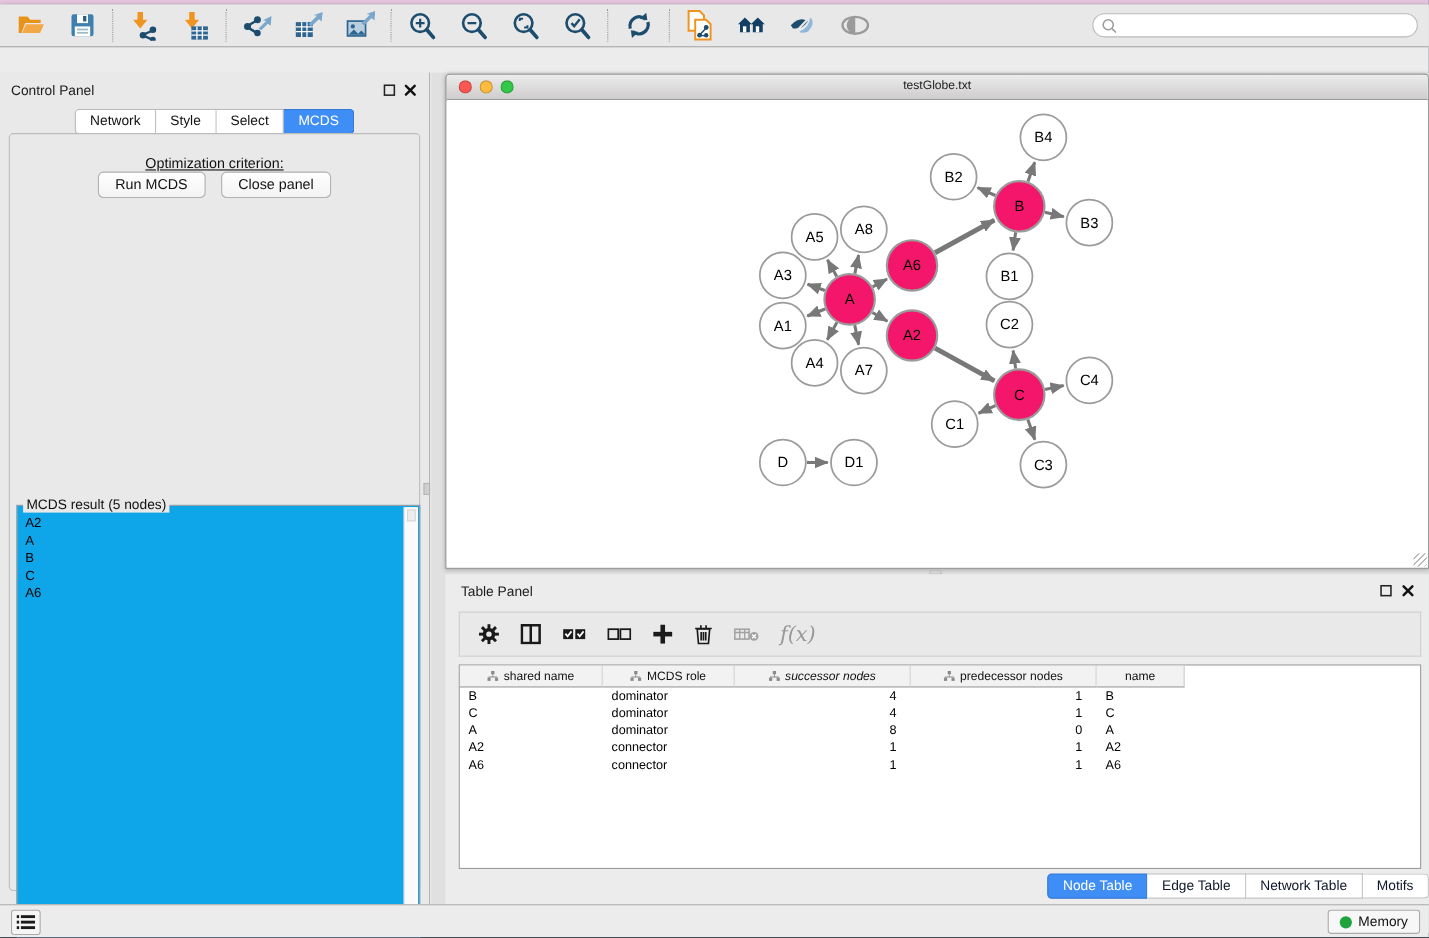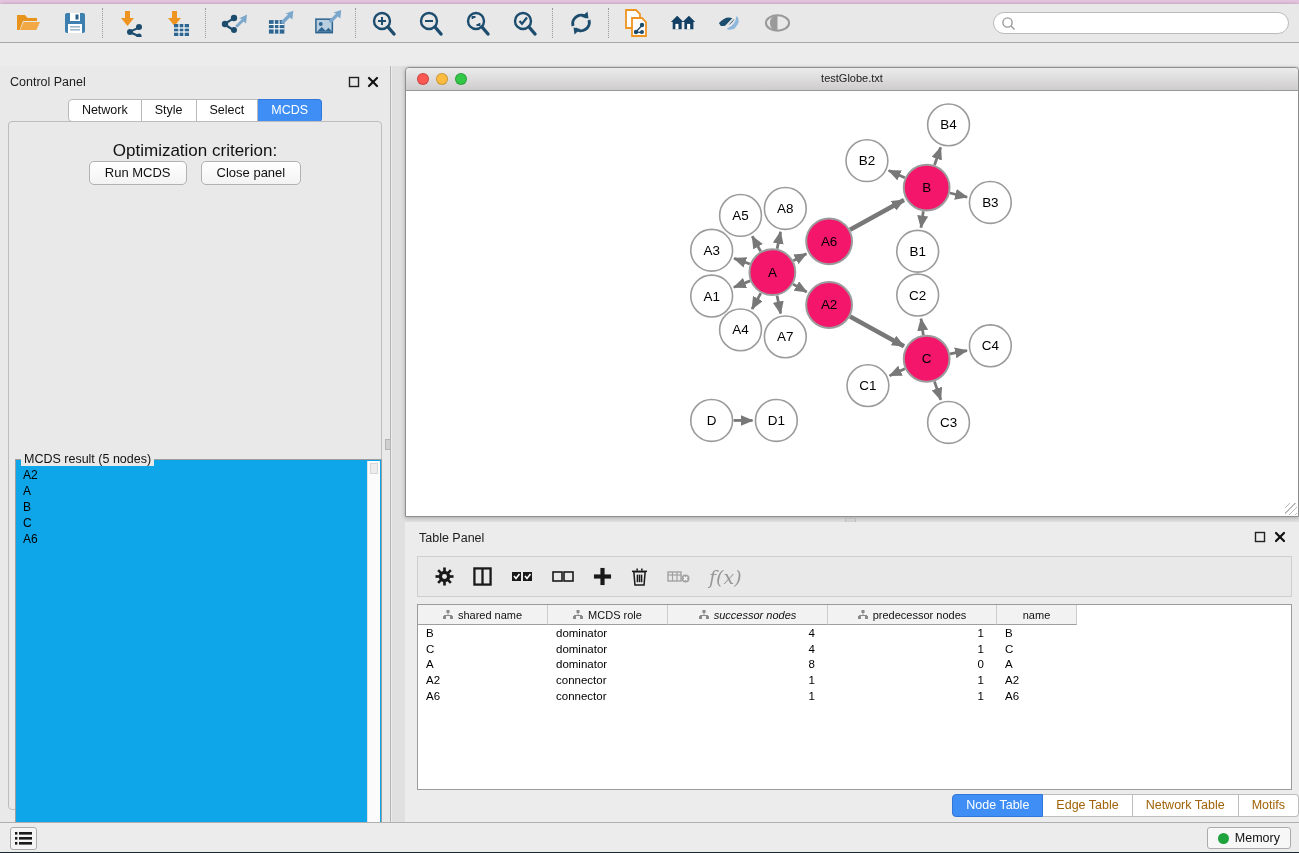--- a/index.html
+++ b/index.html
@@ -32,21 +32,21 @@
   .cpanel { position:absolute; left:0; top:0; width:391px; height:756px; background:#e9e9e9; border-right:1px solid #b3b3b3; }
   .panel-head { position:relative; height:28px; }
   .panel-head .ptitle { position:absolute; left:10px; top:9px; font-size:12.5px; color:#1c1c1c; }
   .wicon { position:absolute; top:10px; width:12px; height:12px; cursor:pointer; }
   .ctabs { position:absolute; top:33px; left:0; right:0; display:flex; justify-content:center; }
   .ctab { font-size:12.5px; color:#111; background:#fff; border:1px solid #b9b9b9; border-left-width:0; padding:3px 13px 4px; cursor:pointer; }
   .ctab:first-child { border-left-width:1px; border-radius:4px 0 0 4px; }
   .ctab:last-child { border-radius:0 4px 4px 0; }
   .ctab.active { background:#3e8ef6; border-color:#3177d8; color:#fff; }
   .cbody { position:absolute; left:8px; right:8px; top:55px; bottom:12px; border:1px solid #bdbdbd; border-radius:4px; background:#e9e9e9; }
-  .opt-label { margin-top:19px; text-align:center; font-size:17px; color:#111; }
+  .opt-label { margin-top:19px; text-align:center; font-size:13px; color:#111;text-decoration:underline; }
   .selectbox { position:relative; width:313px; height:23px; margin:10px auto 0; background:#fff; border:1px solid #ababab; border-radius:4px; }
   .selectbox .sel-text { position:absolute; left:9px; top:3px; font-size:12.5px; color:#111; }
   .stepper { position:absolute; right:1px; top:1px; width:19px; height:19px; border-radius:3px; background:linear-gradient(#6caefc,#2e7ae8); display:flex; flex-direction:column; align-items:center; justify-content:center; gap:1px; }
   .stepper span { color:#fff; font-size:7px; line-height:6px; }
   .btnrow { display:flex; justify-content:center; gap:14px; }
   .pbtn { background:linear-gradient(#ffffff,#f3f3f3); border:1px solid #b2b2b2; border-radius:5px; font-size:13px; color:#111; padding:3px 15px 4px; cursor:pointer; font-family:"Liberation Sans",sans-serif; }
   .result-fs { position:absolute; left:15px; top:393px; width:367px; height:393px; border:1px solid #9d9d9d; background:#0ea5e9; }
   .result-fs legend { position:absolute; top:-8px; left:5px; background:#e9e9e9; font-size:12.5px; padding:0 3px; color:#111; }
   .result-list { position:absolute; inset:1px 14px 1px 1px; padding:6px 0 0 6px; font-size:12px; line-height:16px; color:#000; overflow:hidden; }
   .result-scroll { position:absolute; top:1px; right:1px; bottom:1px; width:13px; background:#fbfbfb; border-left:1px solid #e2e2e2; }
@@ -75,21 +75,21 @@
   .ttoolbar { position:absolute; left:12px; right:7px; top:34px; height:41px; background:#e9e9e9; border:1px solid #cfcfcf; display:flex; align-items:center; gap:19px; padding-left:17px; }
   .fx { font-family:"DejaVu Serif", serif; font-style:italic; font-size:19px; color:#979797; }
   .dtable { position:absolute; left:12px; right:7px; top:82px; height:186px; background:#fff; border:1px solid #9b9b9b; overflow:hidden; }
   .thead { display:flex; height:20px; }
   .th { background:#f3f2f2; border-right:1px solid #cdcdcd; border-bottom:1px solid #9e9e9e; display:flex; align-items:center; justify-content:center; gap:5px; font-size:11px; color:#111; }
   .th svg { flex:0 0 auto; }
   .trow { display:flex; height:15.8px; align-items:center; }
   .td { font-size:11.5px; color:#000; padding:0 8px; white-space:nowrap; overflow:hidden; }
   .td.right { text-align:right; padding-right:13px; }
   .btabs { position:absolute; left:0; right:0; top:272px; display:flex; justify-content:flex-end; }
-  .btab { font-size:12.5px; color:#a16207; background:#fff; border:1px solid #bdbdbd; border-left-width:0; padding:3px 13px 4px; cursor:pointer; }
+  .btab { font-size:12.5px; color:#0f172a; background:#fff; border:1px solid #bdbdbd; border-left-width:0; padding:3px 13px 4px; cursor:pointer; }
   .btab:first-child { border-left-width:1px; border-radius:4px 0 0 4px; }
   .btab:last-child { border-radius:0 4px 4px 0; }
   .btab.active { background:#3e8ef6; border-color:#3177d8; color:#fff; }
 
   
   .statusbar { position:absolute; top:818px; left:0; width:1299px; height:30px; background:#ececec; border-top:1px solid #b0b0b0; }
   .listbtn { position:absolute; left:10px; top:4px; width:27px; height:23px; background:#f5f5f5; border:1px solid #ababab; border-radius:3px; display:flex; align-items:center; justify-content:center; cursor:pointer; }
   .membtn { position:absolute; right:8px; top:4px; height:22px; background:#f7f7f7; border:1px solid #ababab; border-radius:3px; display:flex; align-items:center; gap:6px; padding:0 10px; cursor:pointer; }
   .memdot { width:11px; height:11px; border-radius:50%; background:#1fa33c; }
   .membtn span { font-size:12.5px; color:#111; }

